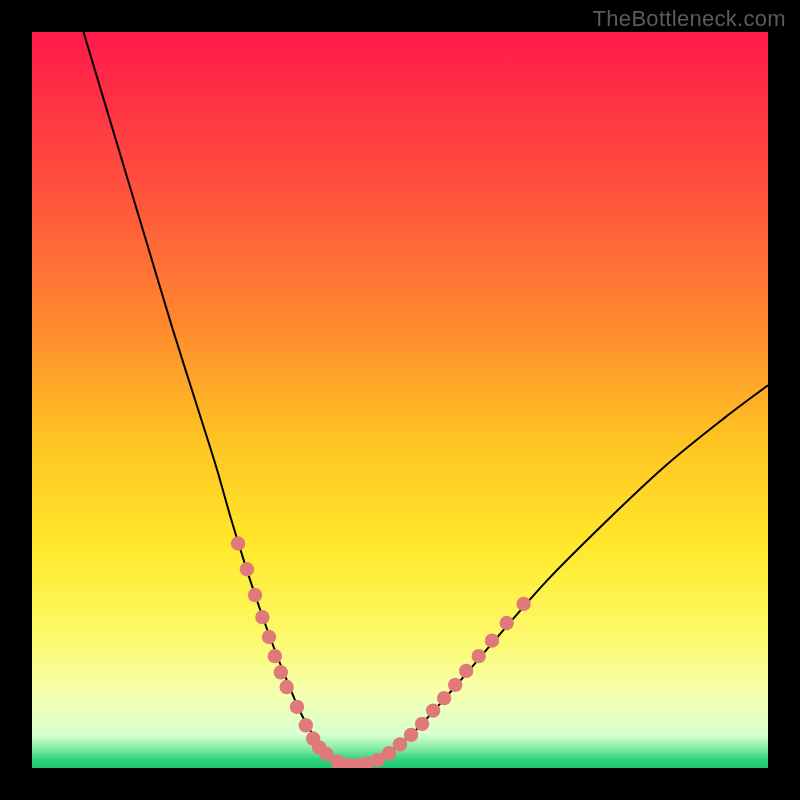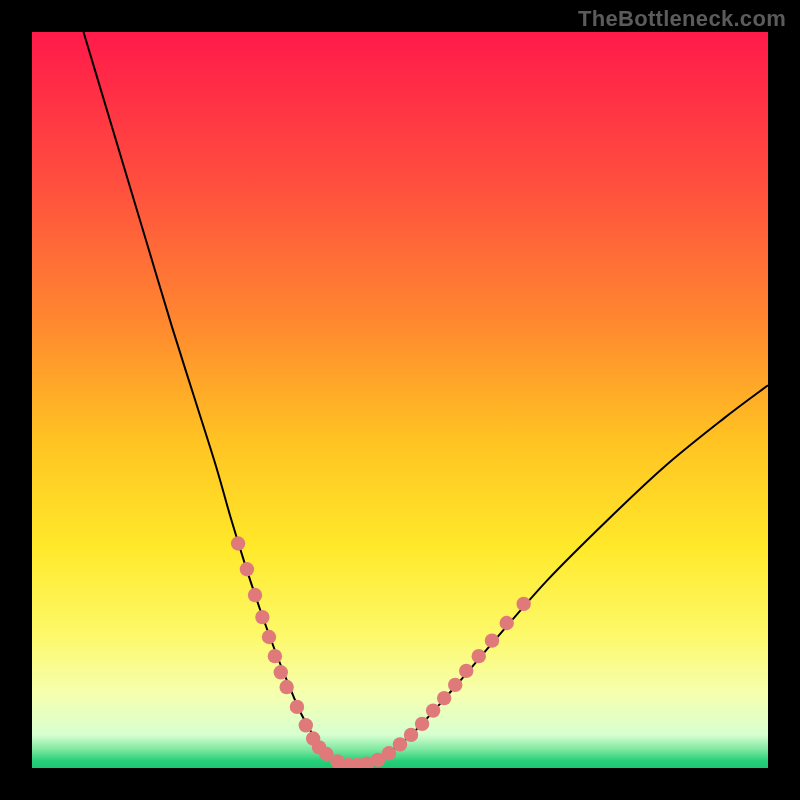--- a/index.html
+++ b/index.html
@@ -25,21 +25,21 @@
     left: 32px;
     width: 736px;
     height: 736px;
   }
   .watermark {
     position: absolute;
     top: 6px;
     right: 14px;
     color: #5b5b5b;
     font-size: 22px;
-    font-weight: 700;
+    font-weight: 400;
     letter-spacing: 0.3px;
   }
   svg {
     position: absolute;
     top: 0;
     left: 0;
   }
 </style>
 </head>
 <body>

